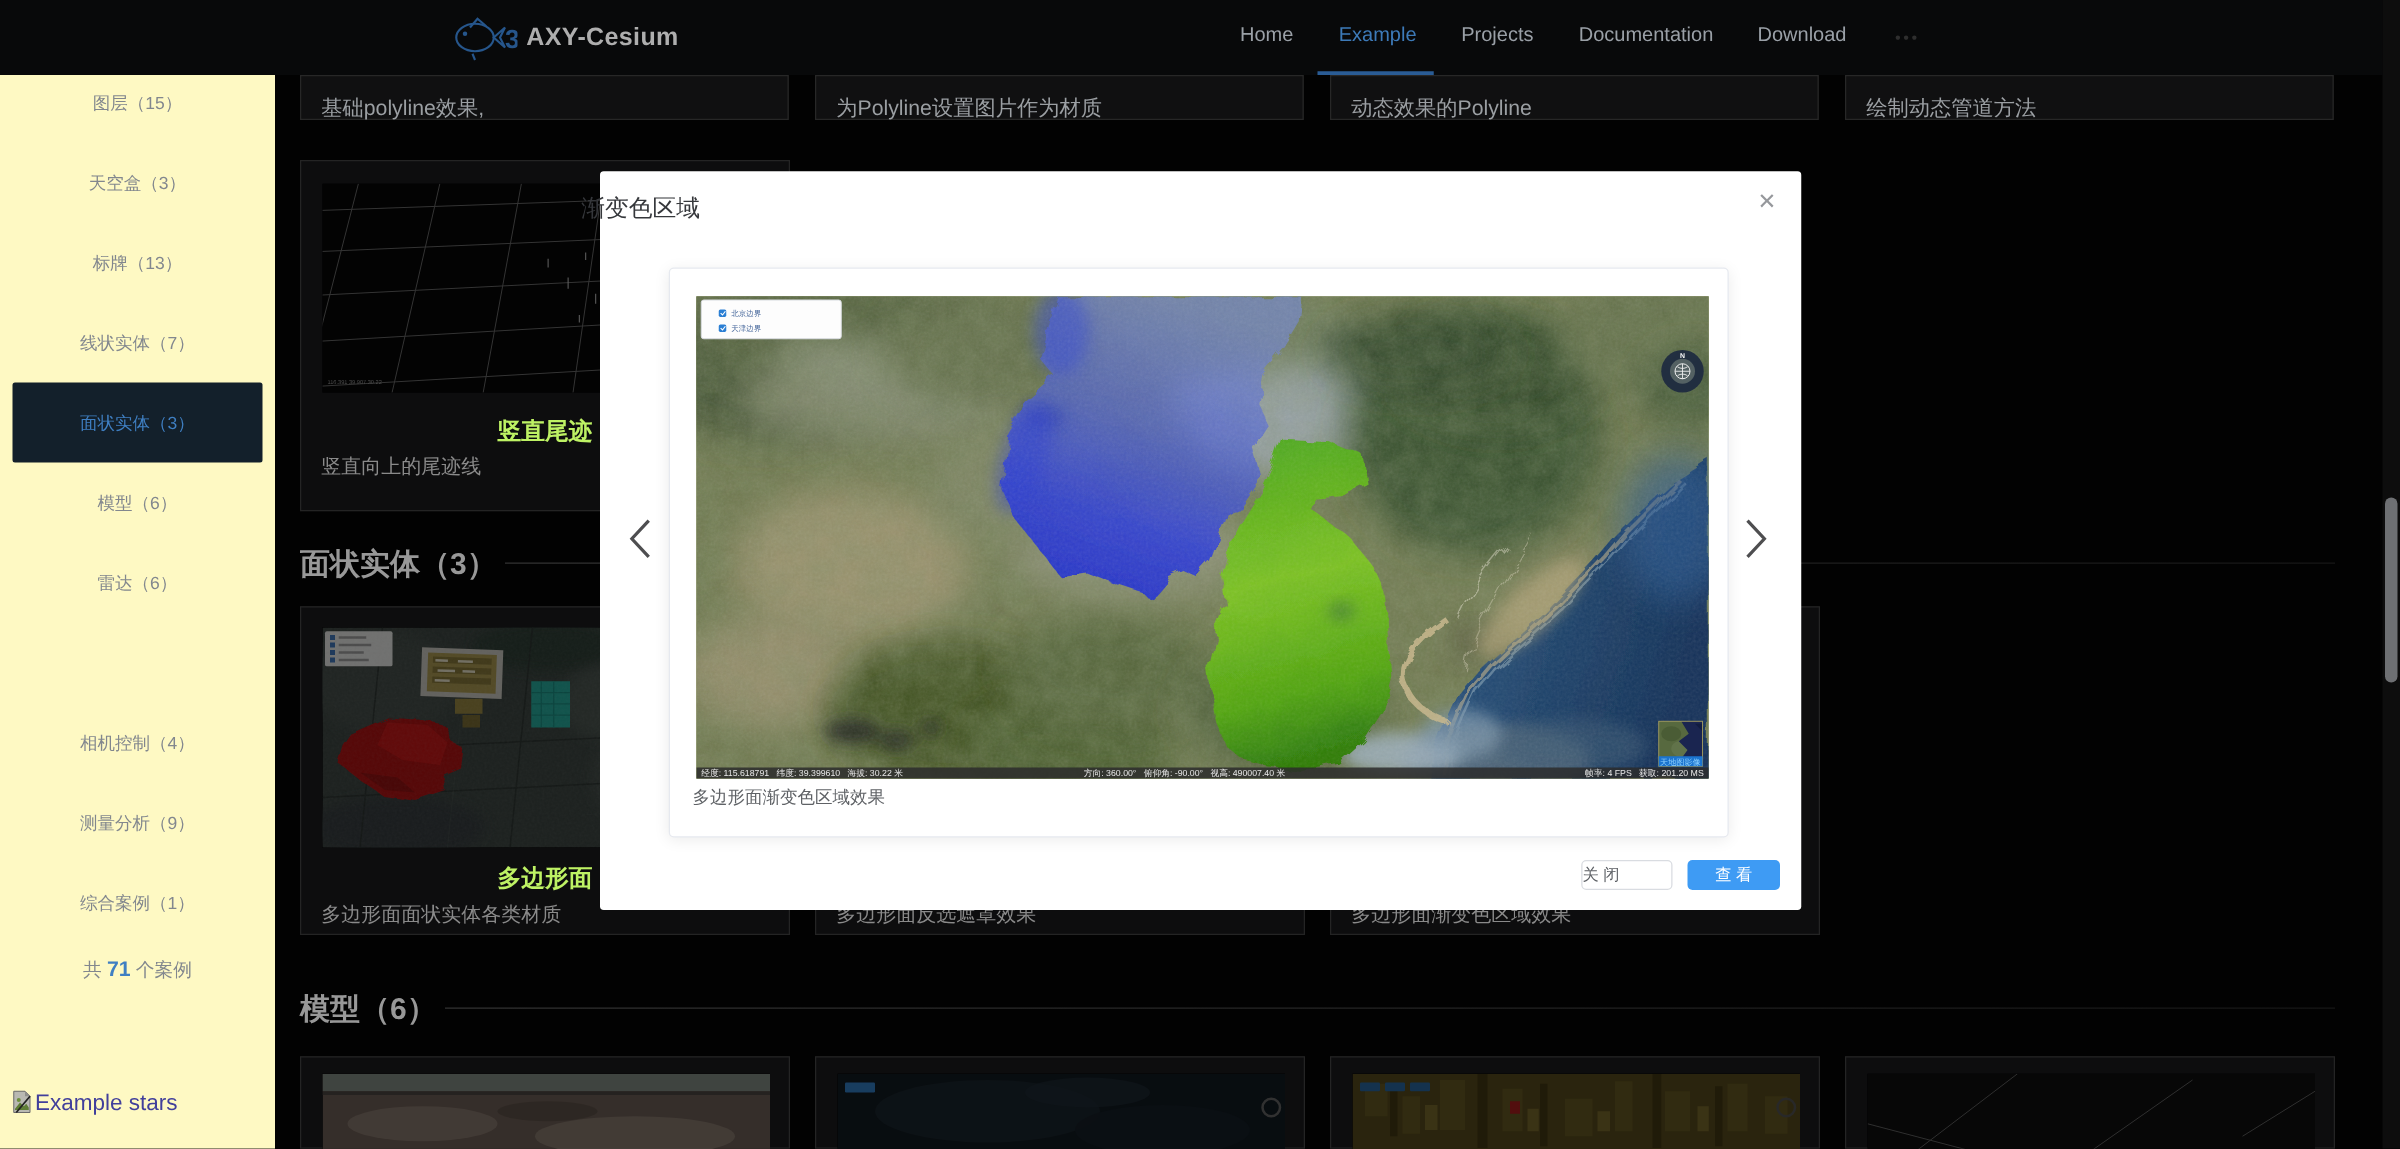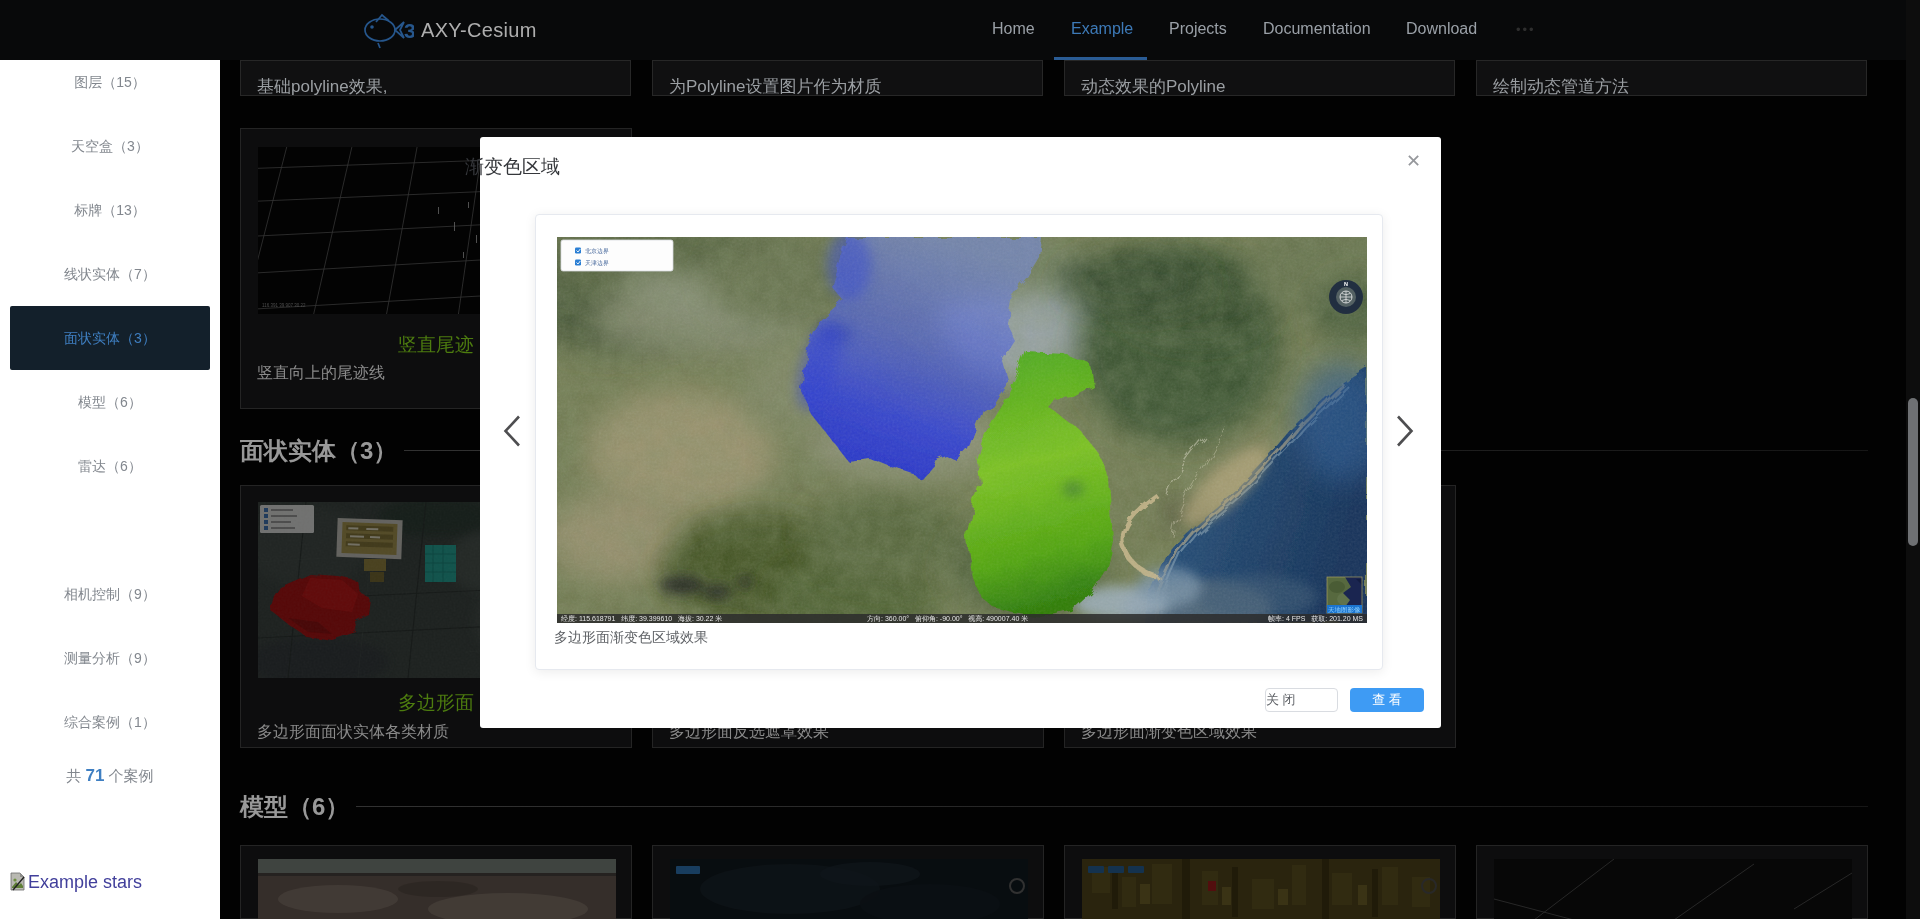--- a/index.html
+++ b/index.html
@@ -1,37 +1,37 @@
 <!DOCTYPE html>
 <html><head><meta charset="utf-8">
 <style>
 *{margin:0;padding:0;box-sizing:border-box}
 html,body{width:1920px;height:919px;overflow:hidden;background:#020202;font-family:"Liberation Sans",sans-serif}
 #stage{position:relative;width:1920px;height:919px}
 
 #nav{position:absolute;left:0;top:0;width:1906px;height:60px;background:#08090a}
 #logo-ic{position:absolute;left:362px;top:10px}
-#logo-tx{position:absolute;left:421px;top:19px;font-size:20px;font-weight:normal;color:#aeaeae;letter-spacing:.3px}
+#logo-tx{position:absolute;left:421px;top:19px;font-size:20px;font-weight:bold;color:#aeaeae;letter-spacing:.3px}
 .nlink{position:absolute;top:20px;font-size:16px;color:#9aa0a7}
 .nlink.act{color:#3d7ab8}
 #nav-ul{position:absolute;left:1054px;top:57px;width:93px;height:3px;background:#2a5c95}
 #nav-dots{position:absolute;left:1516px;top:22px;color:#2e2e2e;font-size:13px;letter-spacing:2px}
 
-#side{position:absolute;left:0;top:60px;width:220px;height:859px;background:#ffffff}
+#side{position:absolute;left:0;top:60px;width:220px;height:859px;background:#fef9c3}
 .mi{position:absolute;left:0;width:220px;height:64px;line-height:64px;text-align:center;font-size:14px;color:#82878e}
 .mi.on{left:10px;width:200px;background:#13202b;color:#3f7fc2;border-radius:2px}
 #cnt{position:absolute;left:0;top:706px;width:220px;text-align:center;font-size:15px;color:#82878e}
 #cnt b{color:#3f7fc2;font-size:17px}
 #gh{position:absolute;left:10px;top:812px;font-size:18px;color:#413f9b}
 
 .r1{position:absolute;top:60px;width:391px;height:36px;background:#101011;border:1px solid #272727}
 .r1 span{position:absolute;left:16px;top:14px;font-size:17px;color:#9b9fa3}
 .card{position:absolute;width:392px;background:#0d0d0e;border:1px solid #242424}
 .card .im{position:absolute;left:17px;top:16px;width:358px;background:#000}
-.card .ti{position:absolute;left:0;width:100%;text-align:center;font-weight:normal;font-size:19px;color:#4d7c0f}
+.card .ti{position:absolute;left:0;width:100%;text-align:center;font-weight:bold;font-size:19px;color:#bef264}
 .card .de{position:absolute;left:16px;font-size:16px;color:#8a8a8a}
 .sech{position:absolute;font-size:24px;font-weight:bold;color:#989898}
 .secl{position:absolute;height:1px;background:linear-gradient(90deg,#323232,#161616)}
 
 #sbtrack{position:absolute;left:1906px;top:0;width:14px;height:919px;background:#0d0d0d}
 #sbthumb{position:absolute;left:1908px;top:398px;width:10px;height:148px;background:#6e7073;border-radius:5px}
 
 #wm{position:absolute;left:1505px;top:861px;font-size:31px;font-weight:bold;color:#ececec;letter-spacing:2px}
 
 #modal{position:absolute;left:480px;top:137px;width:961px;height:591px;background:#fff;border-radius:3px}
@@ -67,21 +67,21 @@
 <div id="nav-dots">•••</div>
 
 <div id="side">
  <div class="mi" style="top:-10px">图层（15）</div>
  <div class="mi" style="top:54px">天空盒（3）</div>
  <div class="mi" style="top:118px">标牌（13）</div>
  <div class="mi" style="top:182px">线状实体（7）</div>
  <div class="mi on" style="top:246px">面状实体（3）</div>
  <div class="mi" style="top:310px">模型（6）</div>
  <div class="mi" style="top:374px">雷达（6）</div>
- <div class="mi" style="top:502px">相机控制（9）</div>
+ <div class="mi" style="top:502px">相机控制（4）</div>
  <div class="mi" style="top:566px">测量分析（9）</div>
  <div class="mi" style="top:630px">综合案例（1）</div>
  <div id="cnt">共 <b>71</b> 个案例</div>
  <div id="gh"><svg width="16" height="19" viewBox="0 0 16 19" style="vertical-align:-3px">
           <path d="M1 1 L10 1 L14 5 L14 18 L1 18 Z" fill="#b9b9b2" stroke="#6a6a6a" stroke-width="0.8"></path>
           <path d="M10 1 L10 5 L14 5 Z" fill="#8e8e8a"></path>
           <circle cx="5" cy="8" r="1.6" fill="#6d8f3e"></circle>
           <path d="M2 15 L6 10 L9 13 L11 11 L13 14 L13 16 L2 16 Z" fill="#5f7e36"></path>
           <path d="M14 5 L3 18" stroke="#222" stroke-width="1.4"></path>
         </svg><span style="margin-left:2px">Example stars</span></div>

